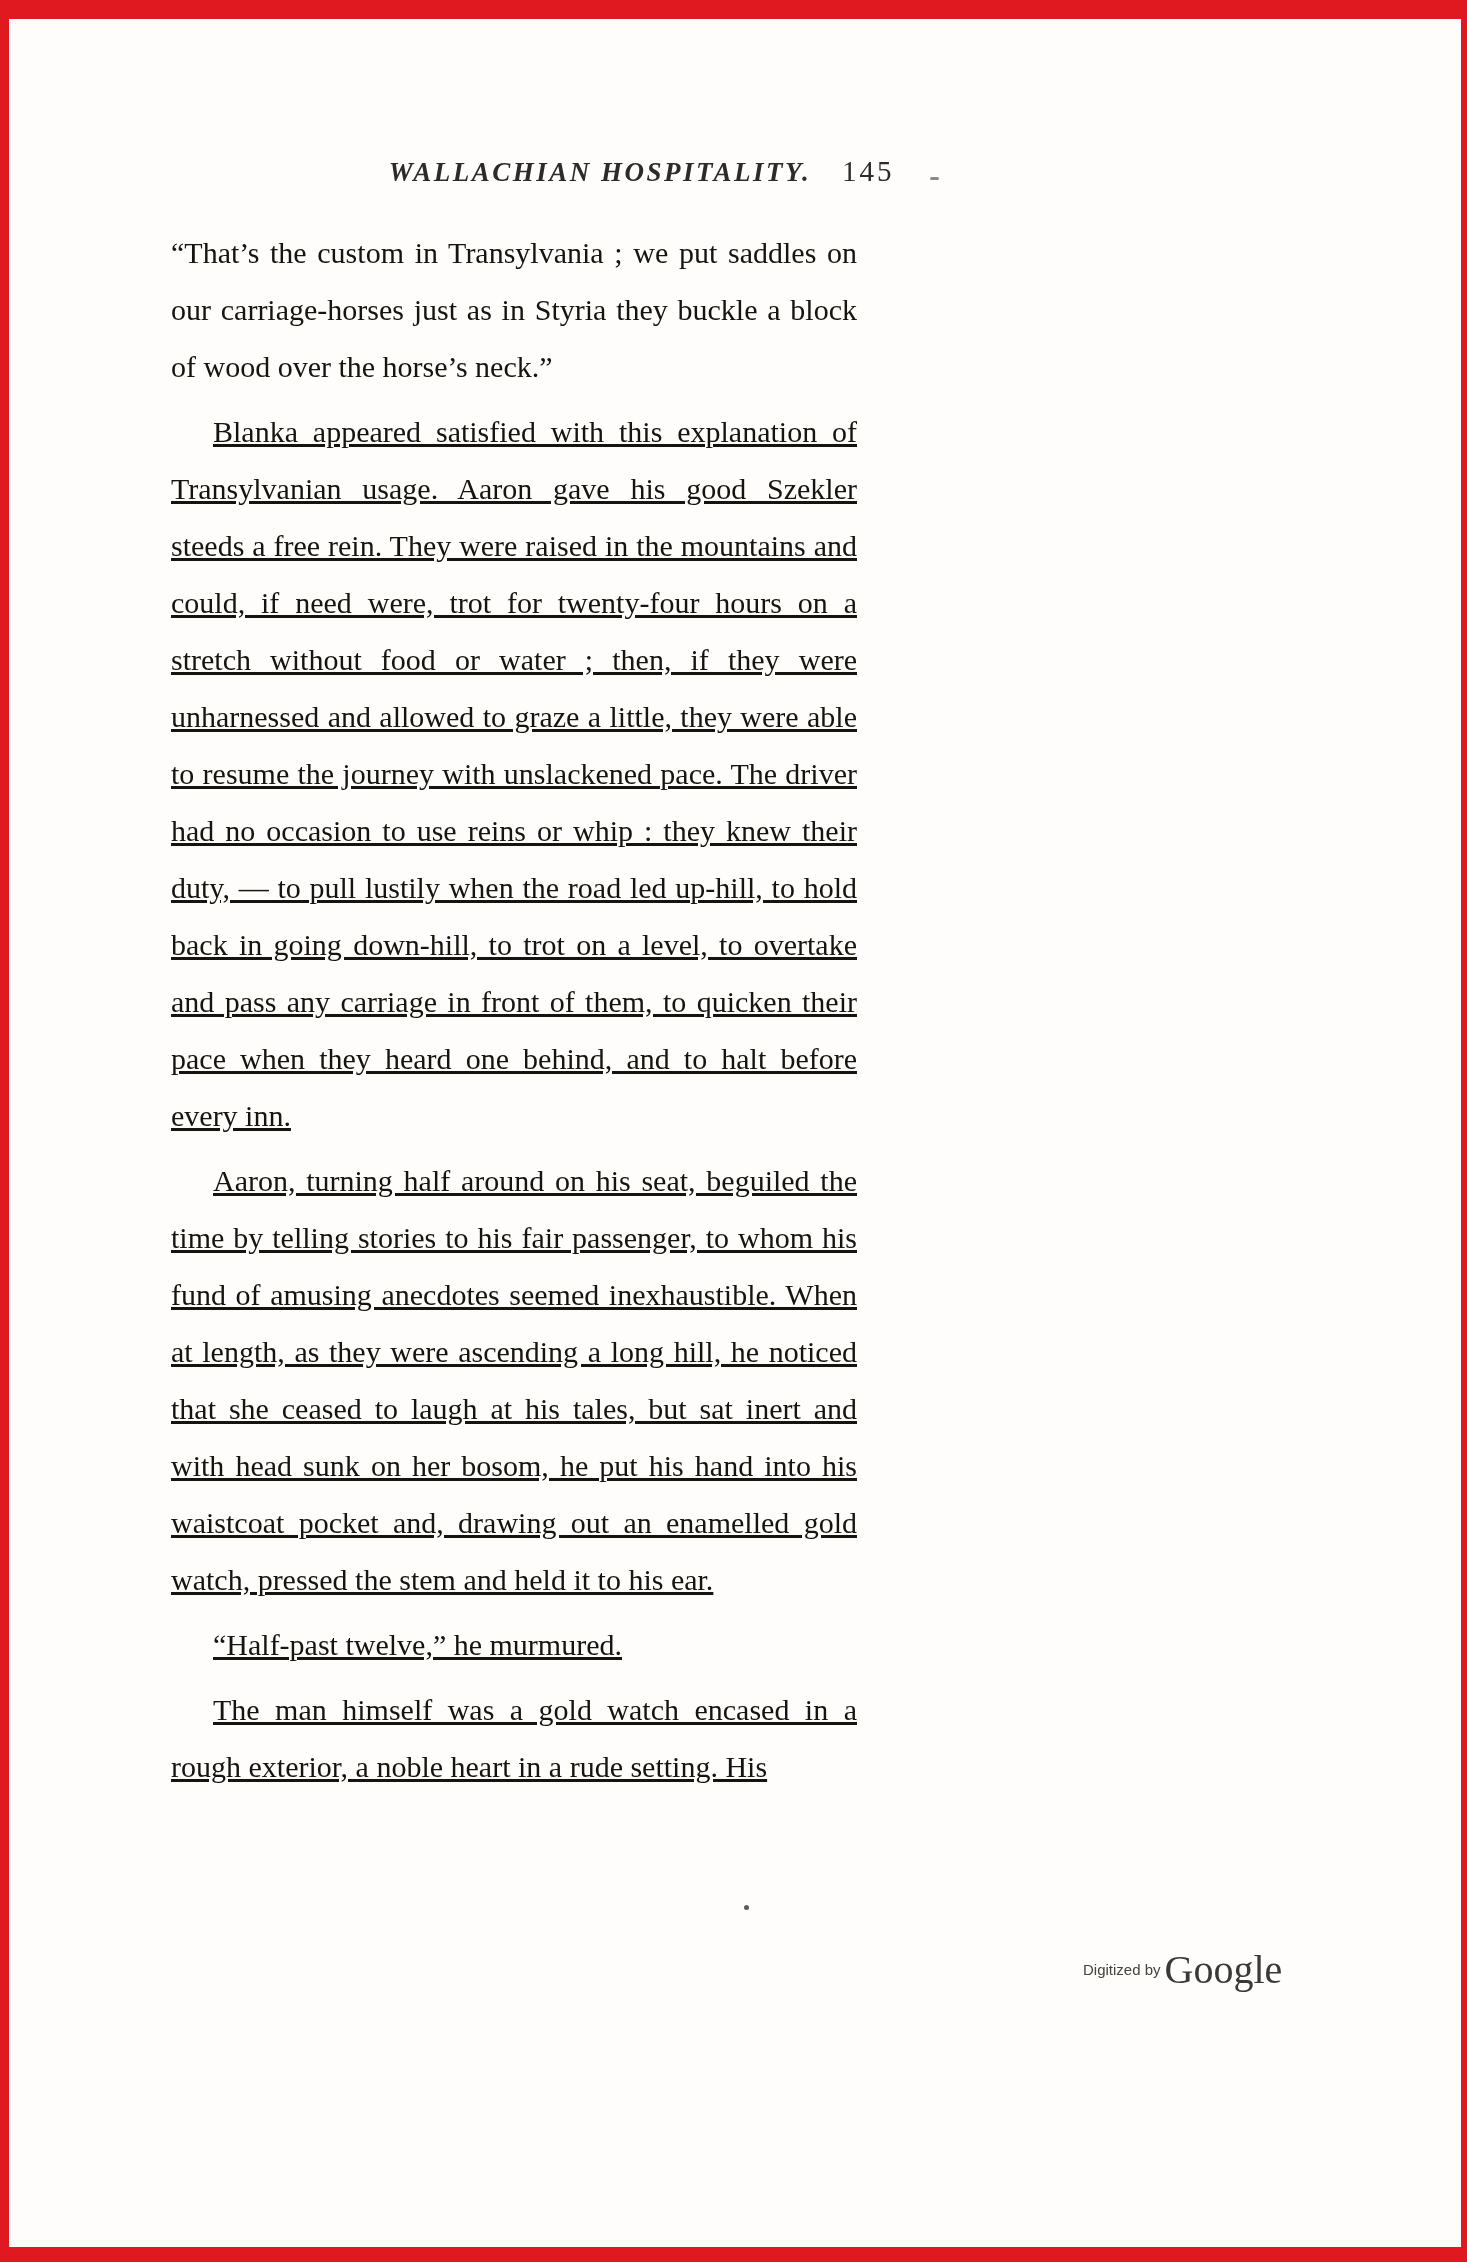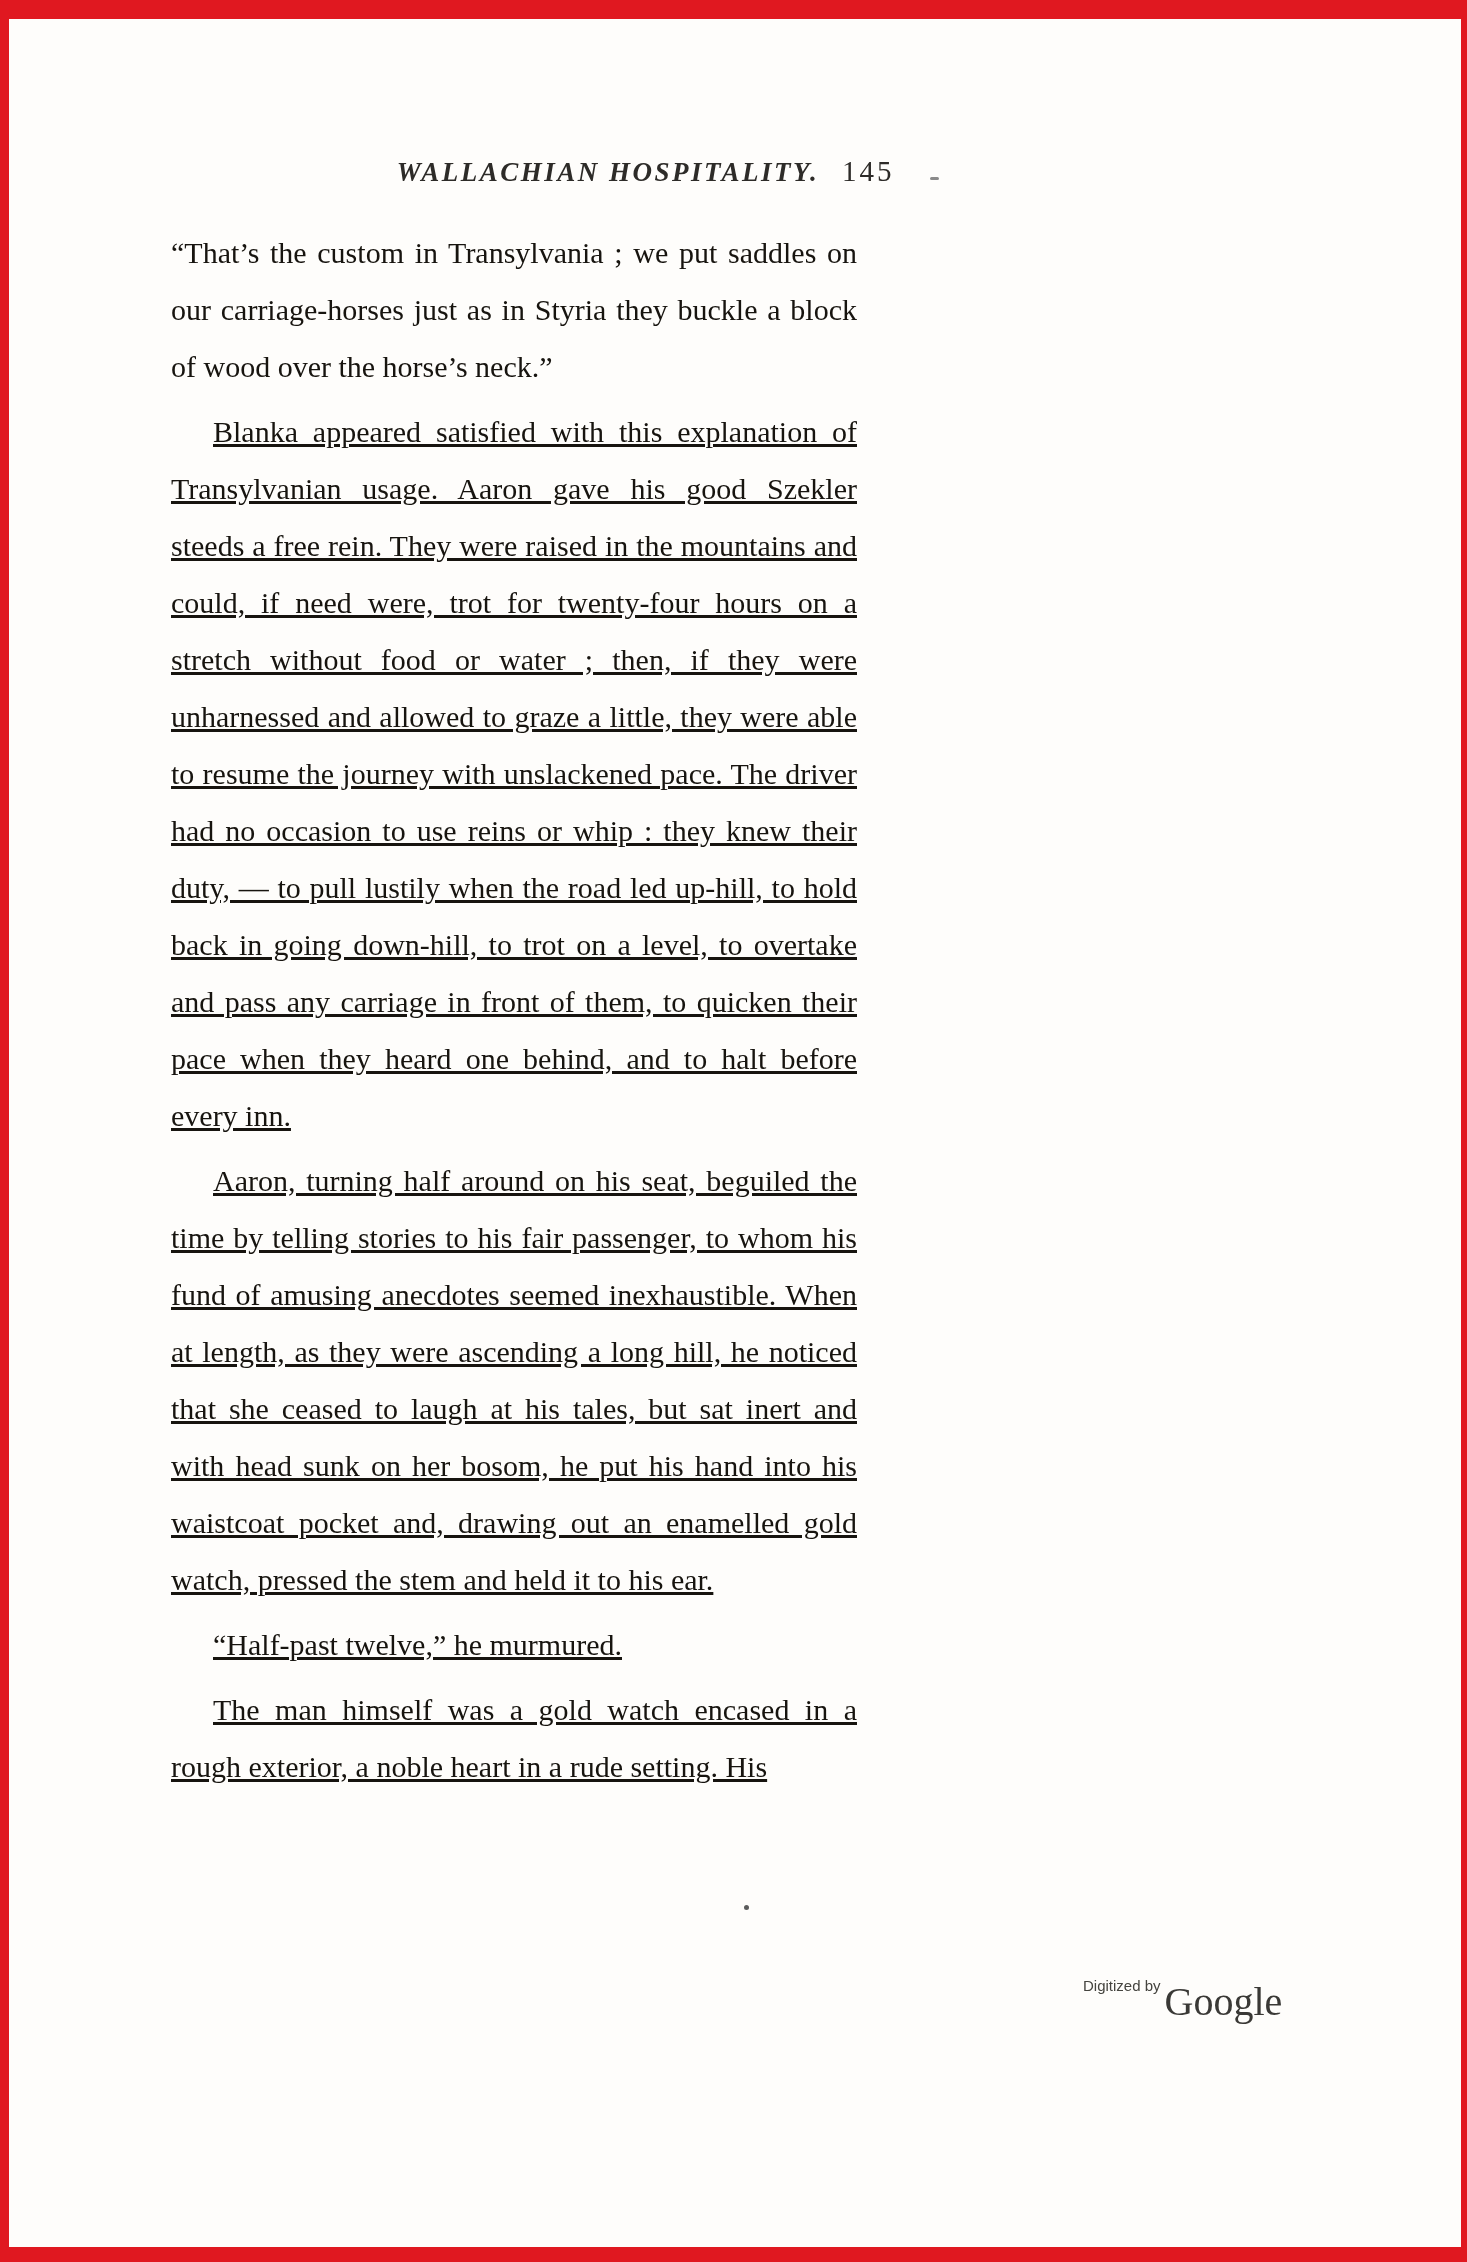--- a/index.html
+++ b/index.html
@@ -29,21 +29,20 @@
     position: absolute;
     top: 157px;
     left: 600px;
     transform: translateX(-50%);
     font-style: italic;
     font-weight: 600;
     font-size: 27px;
     letter-spacing: 2.5px;
     color: #2d2b28;
     white-space: nowrap;
-    margin-left: 8px;
   }
   .page-number {
     position: absolute;
     top: 155px;
     left: 842px;
     font-size: 29px;
     letter-spacing: 3px;
     color: #2d2b28;
   }
   .artifact-dash {
@@ -92,21 +91,20 @@
   }
   .digitized-by {
     font-family: "Liberation Sans", sans-serif;
     font-size: 15px;
     color: #45443f;
   }
   .google-logo {
     font-family: "Liberation Serif", serif;
     font-size: 40px;
     color: #3a3936;
-    margin-top: 32px;
   }
 </style>
 </head>
 <body>
 
 <div class="page">
 
   <div class="edge edge-top"></div>
   <div class="edge edge-bottom"></div>
   <div class="edge edge-left"></div>

